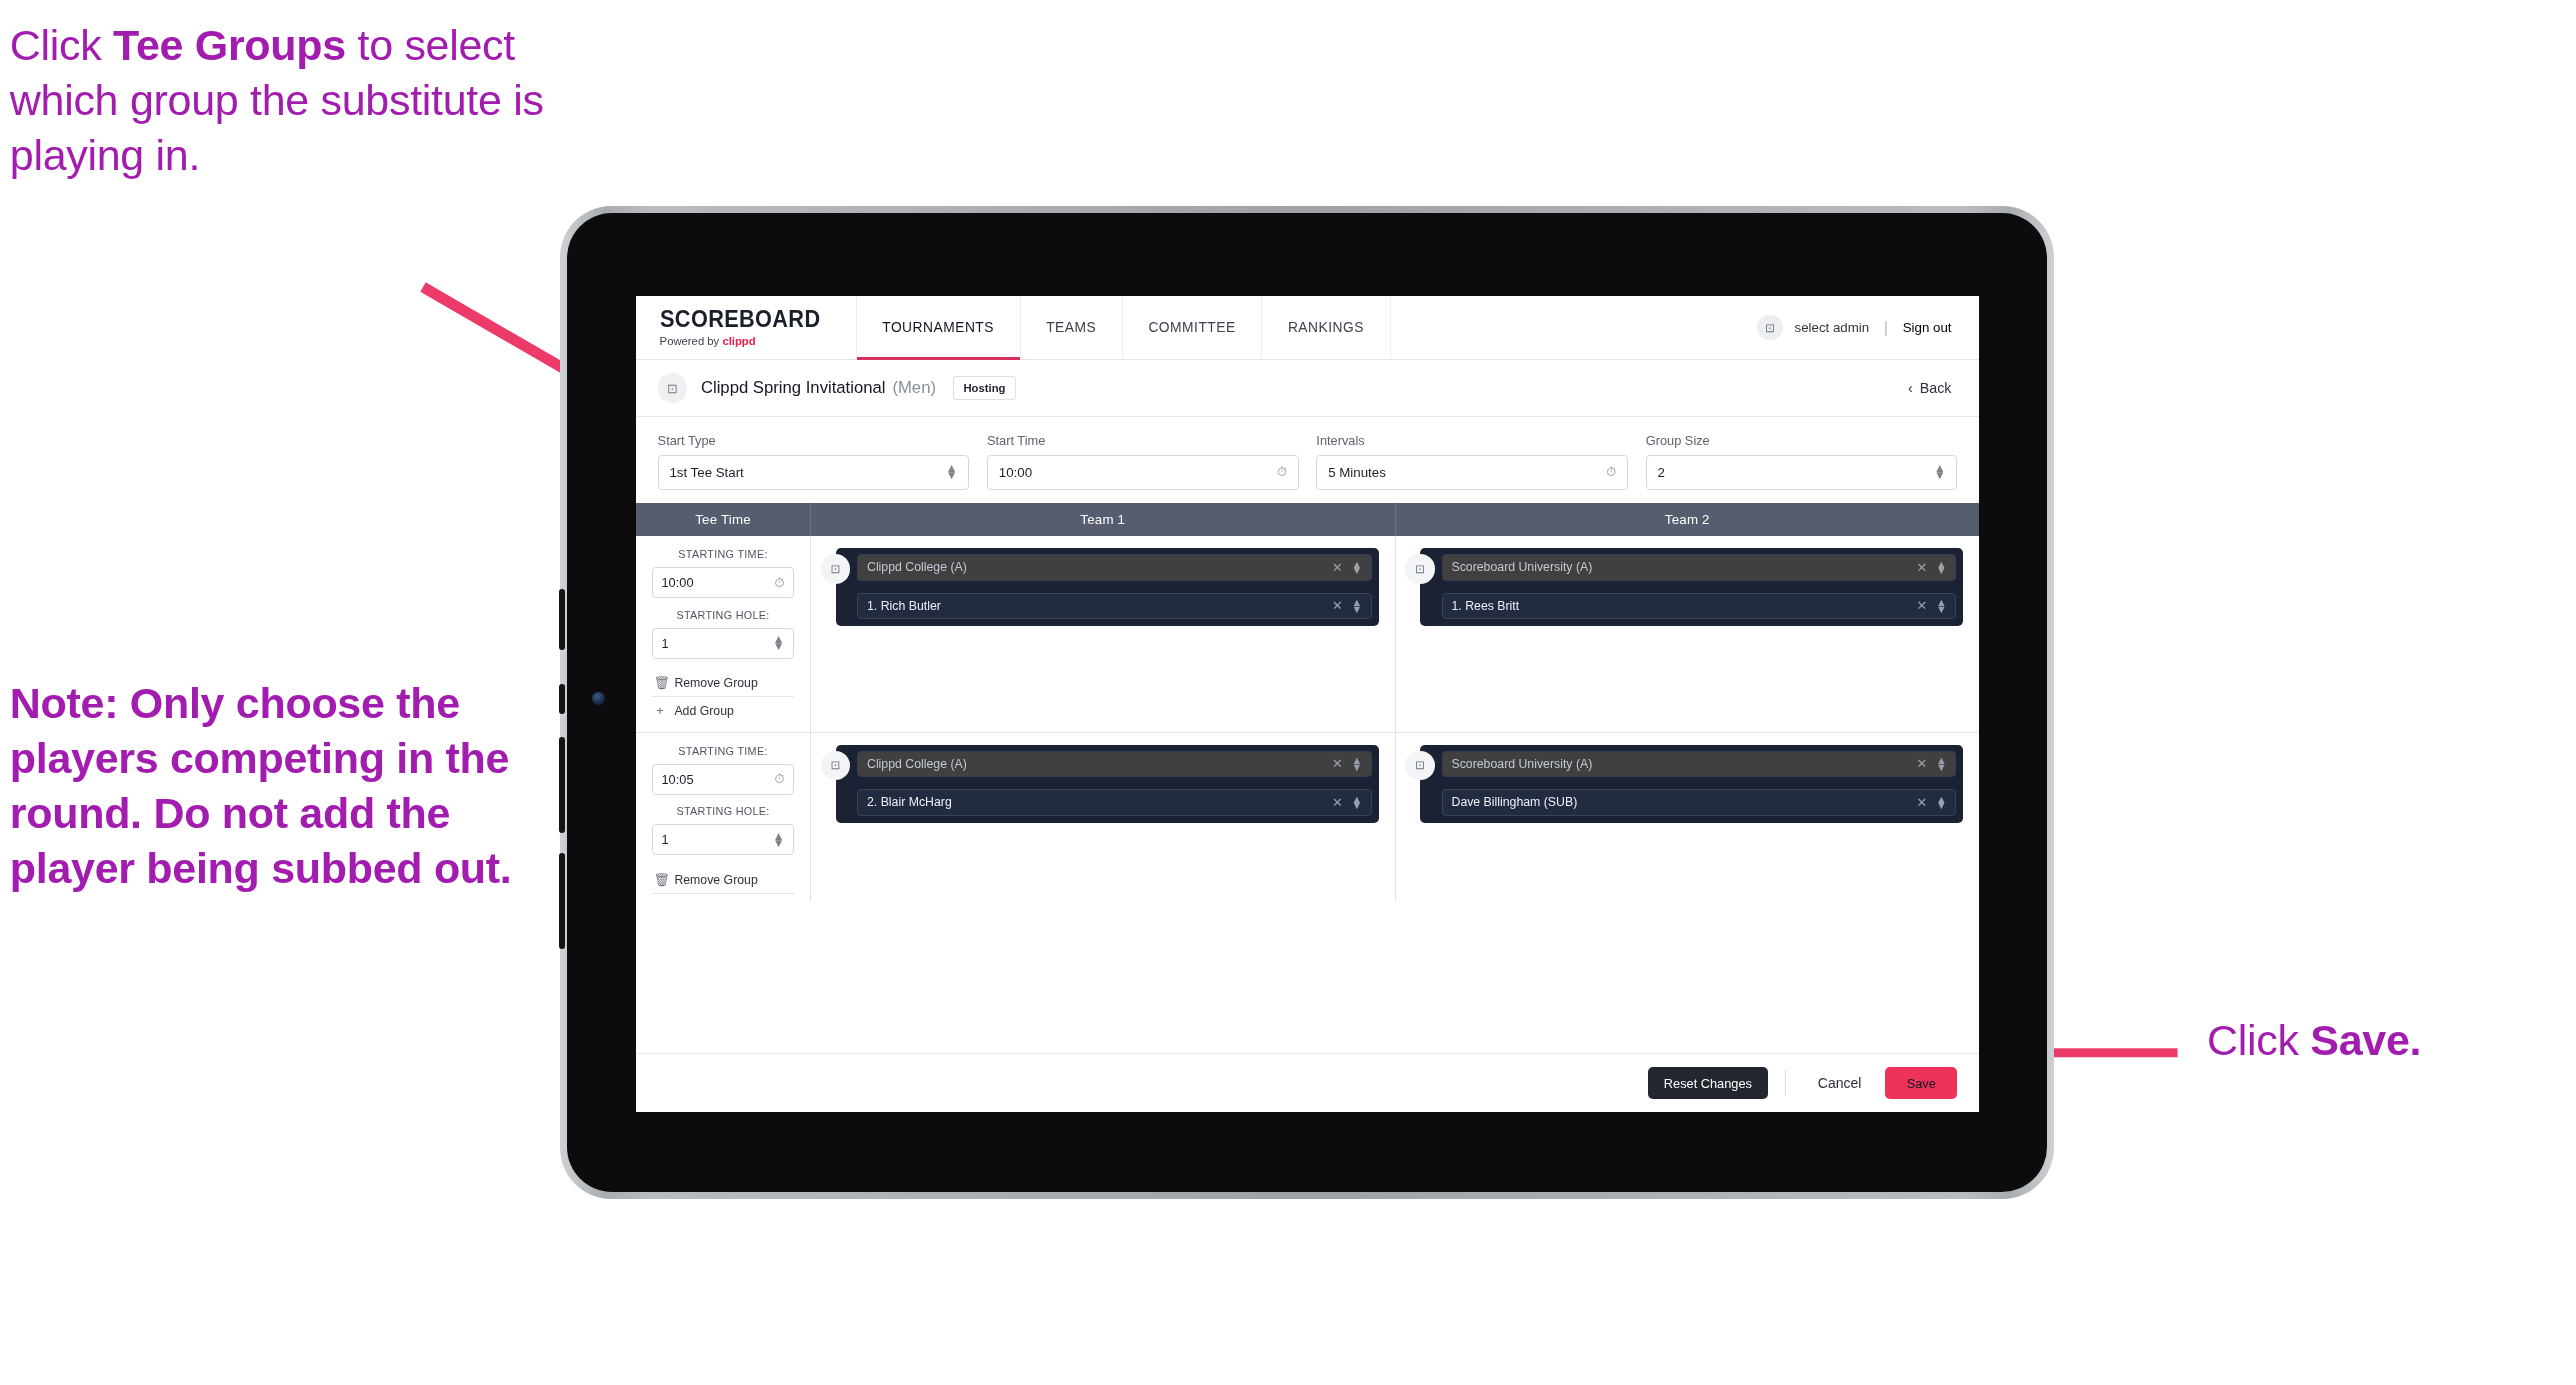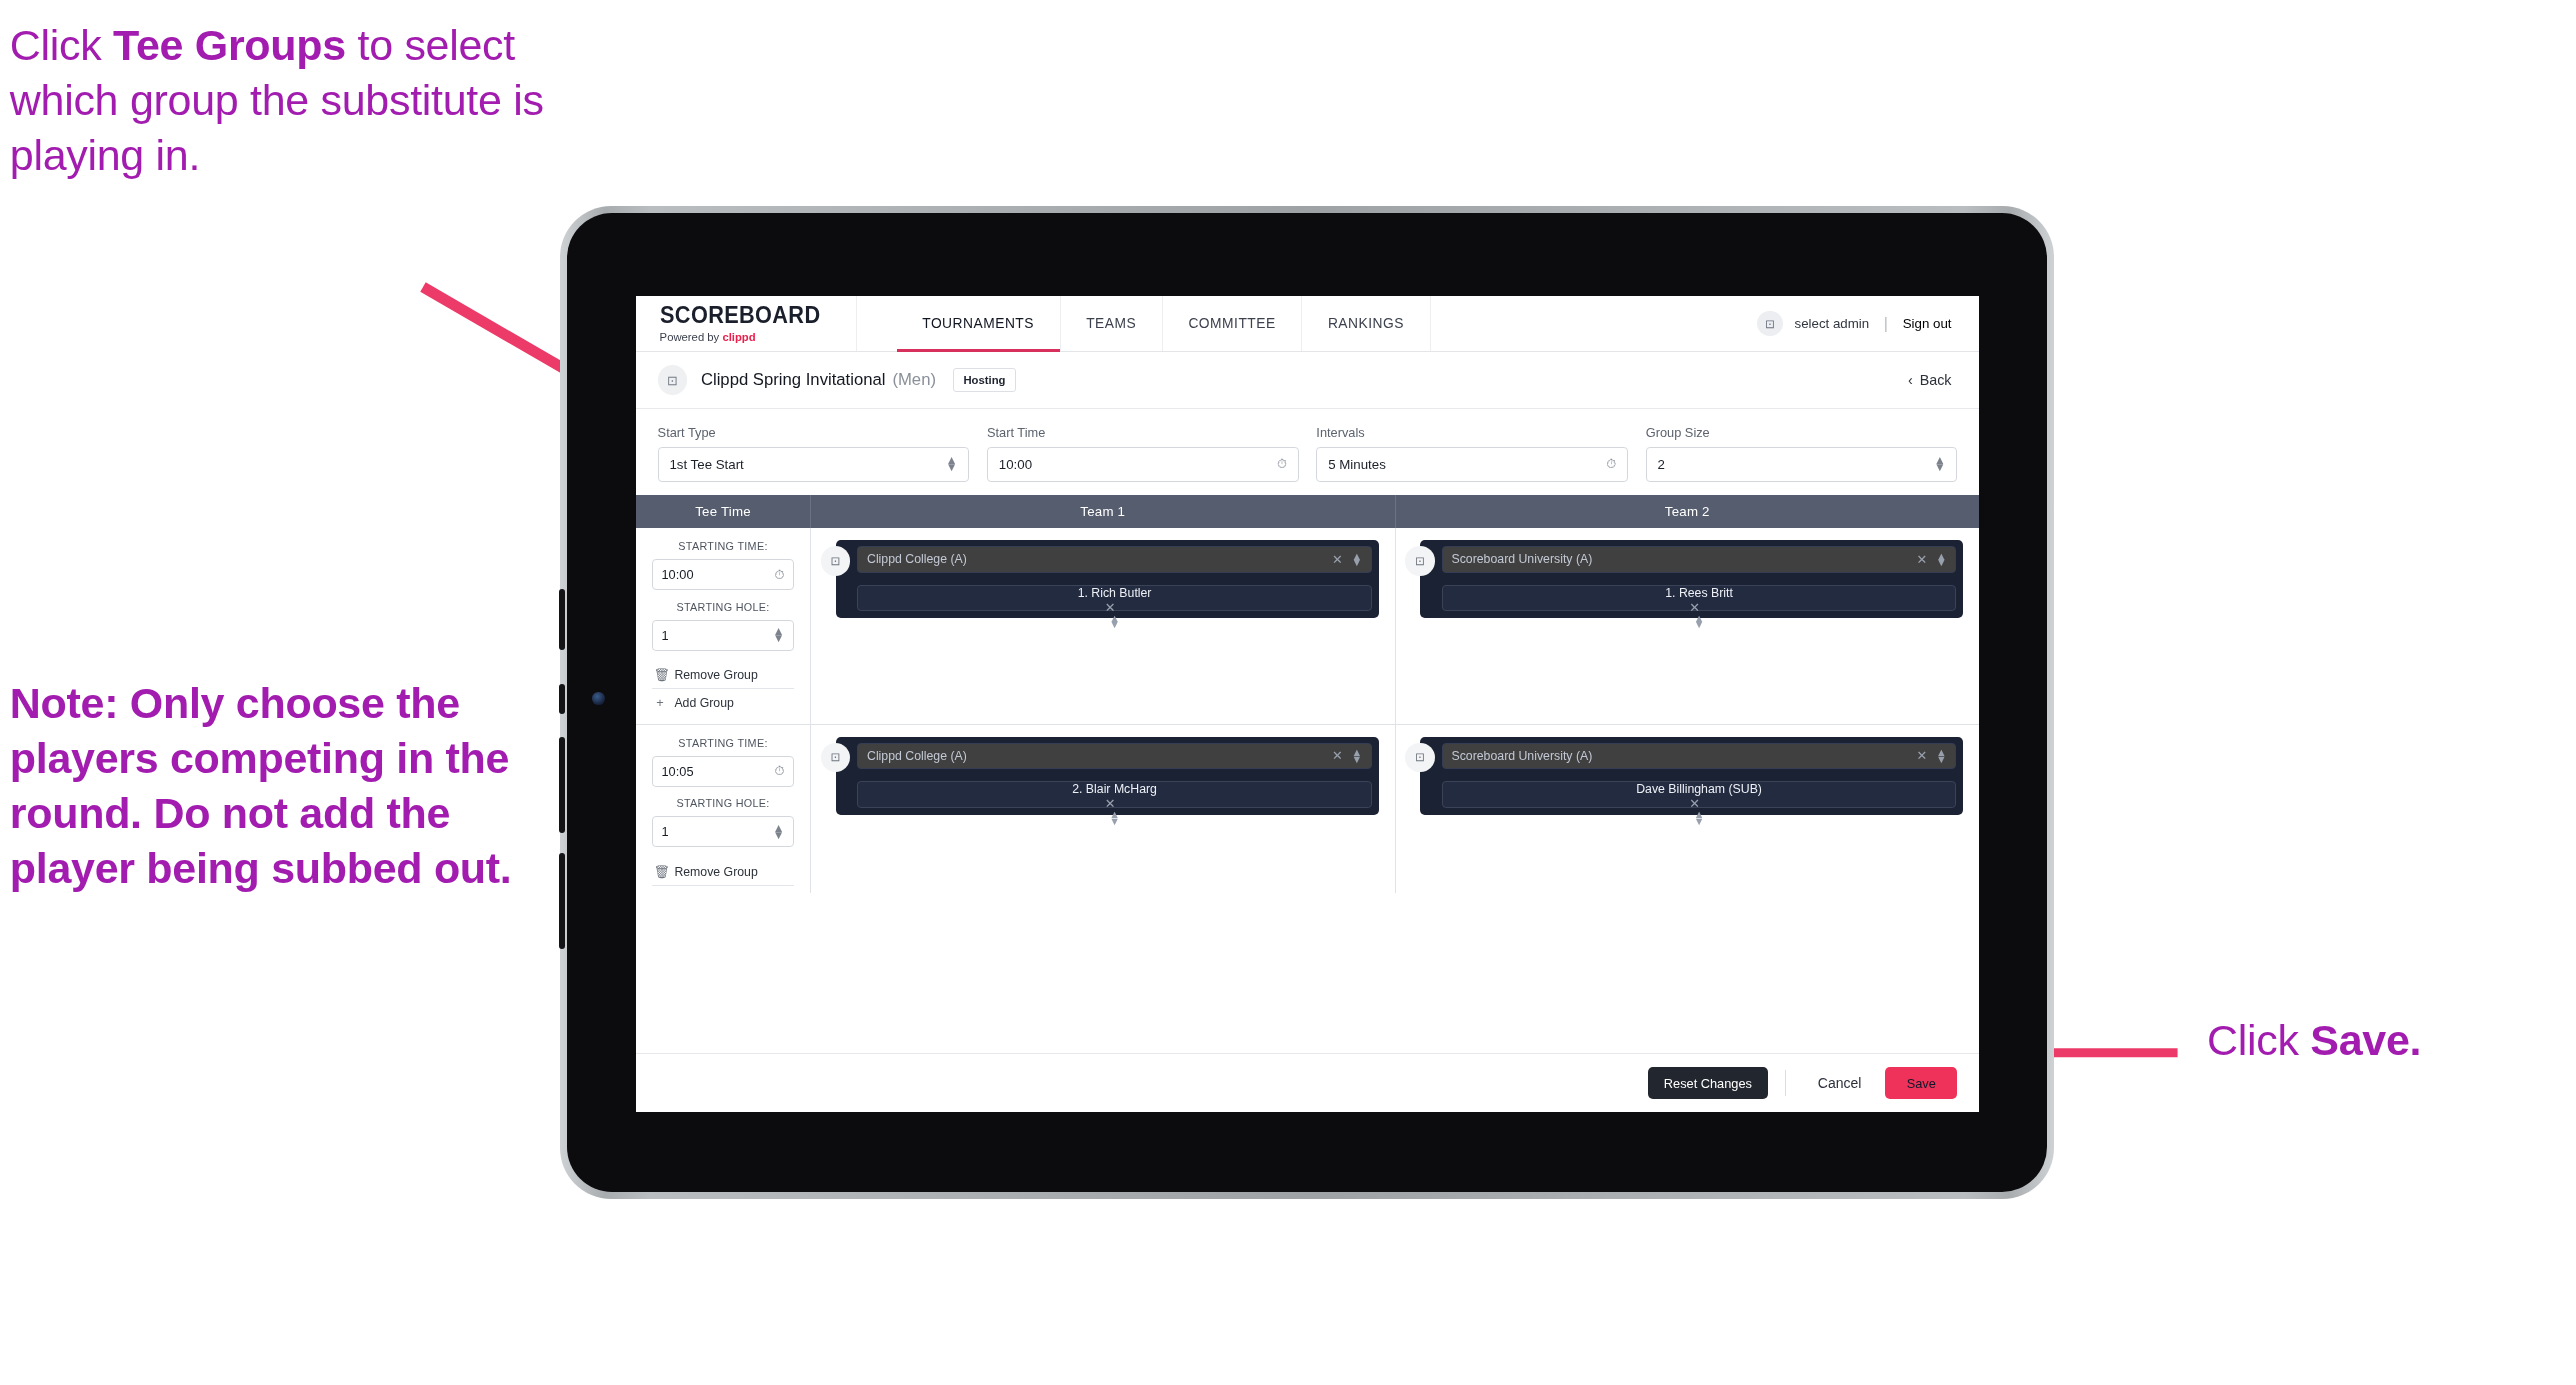--- a/index.html
+++ b/index.html
@@ -51,24 +51,23 @@
   .side-btn { position: absolute; background: #141416; border-radius: 2.9px; }
   #sb-1 { left: -1px; top: 383px; width: 5.9px; height: 61px; }
   #sb-2 { left: -1px; top: 478px; width: 5.9px; height: 29.5px; }
   #sb-3 { left: -1px; top: 531px; width: 5.9px; height: 96px; }
   #sb-4 { left: -1px; top: 647px; width: 5.9px; height: 96px; }
   .lens { position: absolute; left: 32px; top: 486px; width: 12.8px; height: 12.8px; border-radius: 50%;
           background: radial-gradient(circle at 40% 35%, #3a5c8a 0%, #16203a 70%); }
 
   
   .app-nav {
-    display: flex; align-items: stretch; height: 56px;
+    display: flex; align-items: stretch; height: 64px;
     background: #fff; border-bottom: 1px solid #e3e5e8;
     position: relative;
-    gap: 40px;
   }
   .brand { padding: 0 21.6px 0 23.6px; display: flex; flex-direction: column; justify-content: center;
            border-right: 1px solid #eceef0; min-width: 165px; }
   .brand-main {
     font-family: "Liberation Sans", sans-serif;
     font-weight: 700; font-size: 23.6px; letter-spacing: 0.4px;
     color: #1a1f2b; line-height: 1; transform: scaleX(0.92); transform-origin: left center;
   }
   .brand-sub { font-size: 11.3px; color: #3a3f4c; margin-top: 3.9px; line-height: 1; }
   .brand-sub .accent { color: #eb1f4b; font-weight: 700; }
@@ -162,21 +161,21 @@
     width: 29.5px; height: 29.5px; border-radius: 50%; background: #f3f4f6;
     display: flex; align-items: center; justify-content: center; color: #6f757f; font-size: 11.8px;
     flex: 0 0 auto; margin-top: 5.9px; margin-right: -14.7px; z-index: 2; position: relative;
   }
   .slots { flex: 1; background: #1b2233; border-radius: 4.9px; padding: 5.9px 6.9px 6.9px 21.6px; }
   .slot {
     height: 26.5px; border: 1px solid #343d54; border-radius: 3.9px;
     display: flex; align-items: center; padding: 0 8.8px;
     font-size: 12.3px; color: #c2c8d4; margin-bottom: 12px; background: #404040;
   }
-  .slot:last-child { margin-bottom: 0; flex-direction: column; }
+  .slot:last-child { margin-bottom: 0; }
   .slot.player { color: #eef1f6; background: #232b40; border-color: #3a4358; }
   .slot .sname { flex: 1; }
   .slot .sx { color: #98a0ad; font-size: 12.8px; margin-right: 8.8px; cursor: pointer; }
   .slot .sstep { display: flex; flex-direction: column; line-height: 0.62; font-size: 10.8px; color: #98a0ad; }
 
   
   .app-footer {
     position: absolute; left: 0; right: 0; bottom: 0; height: 59px;
     background: #fff; border-top: 1px solid #e6e8eb;
     display: flex; align-items: center; justify-content: flex-end; padding-right: 21.6px; gap: 0;

